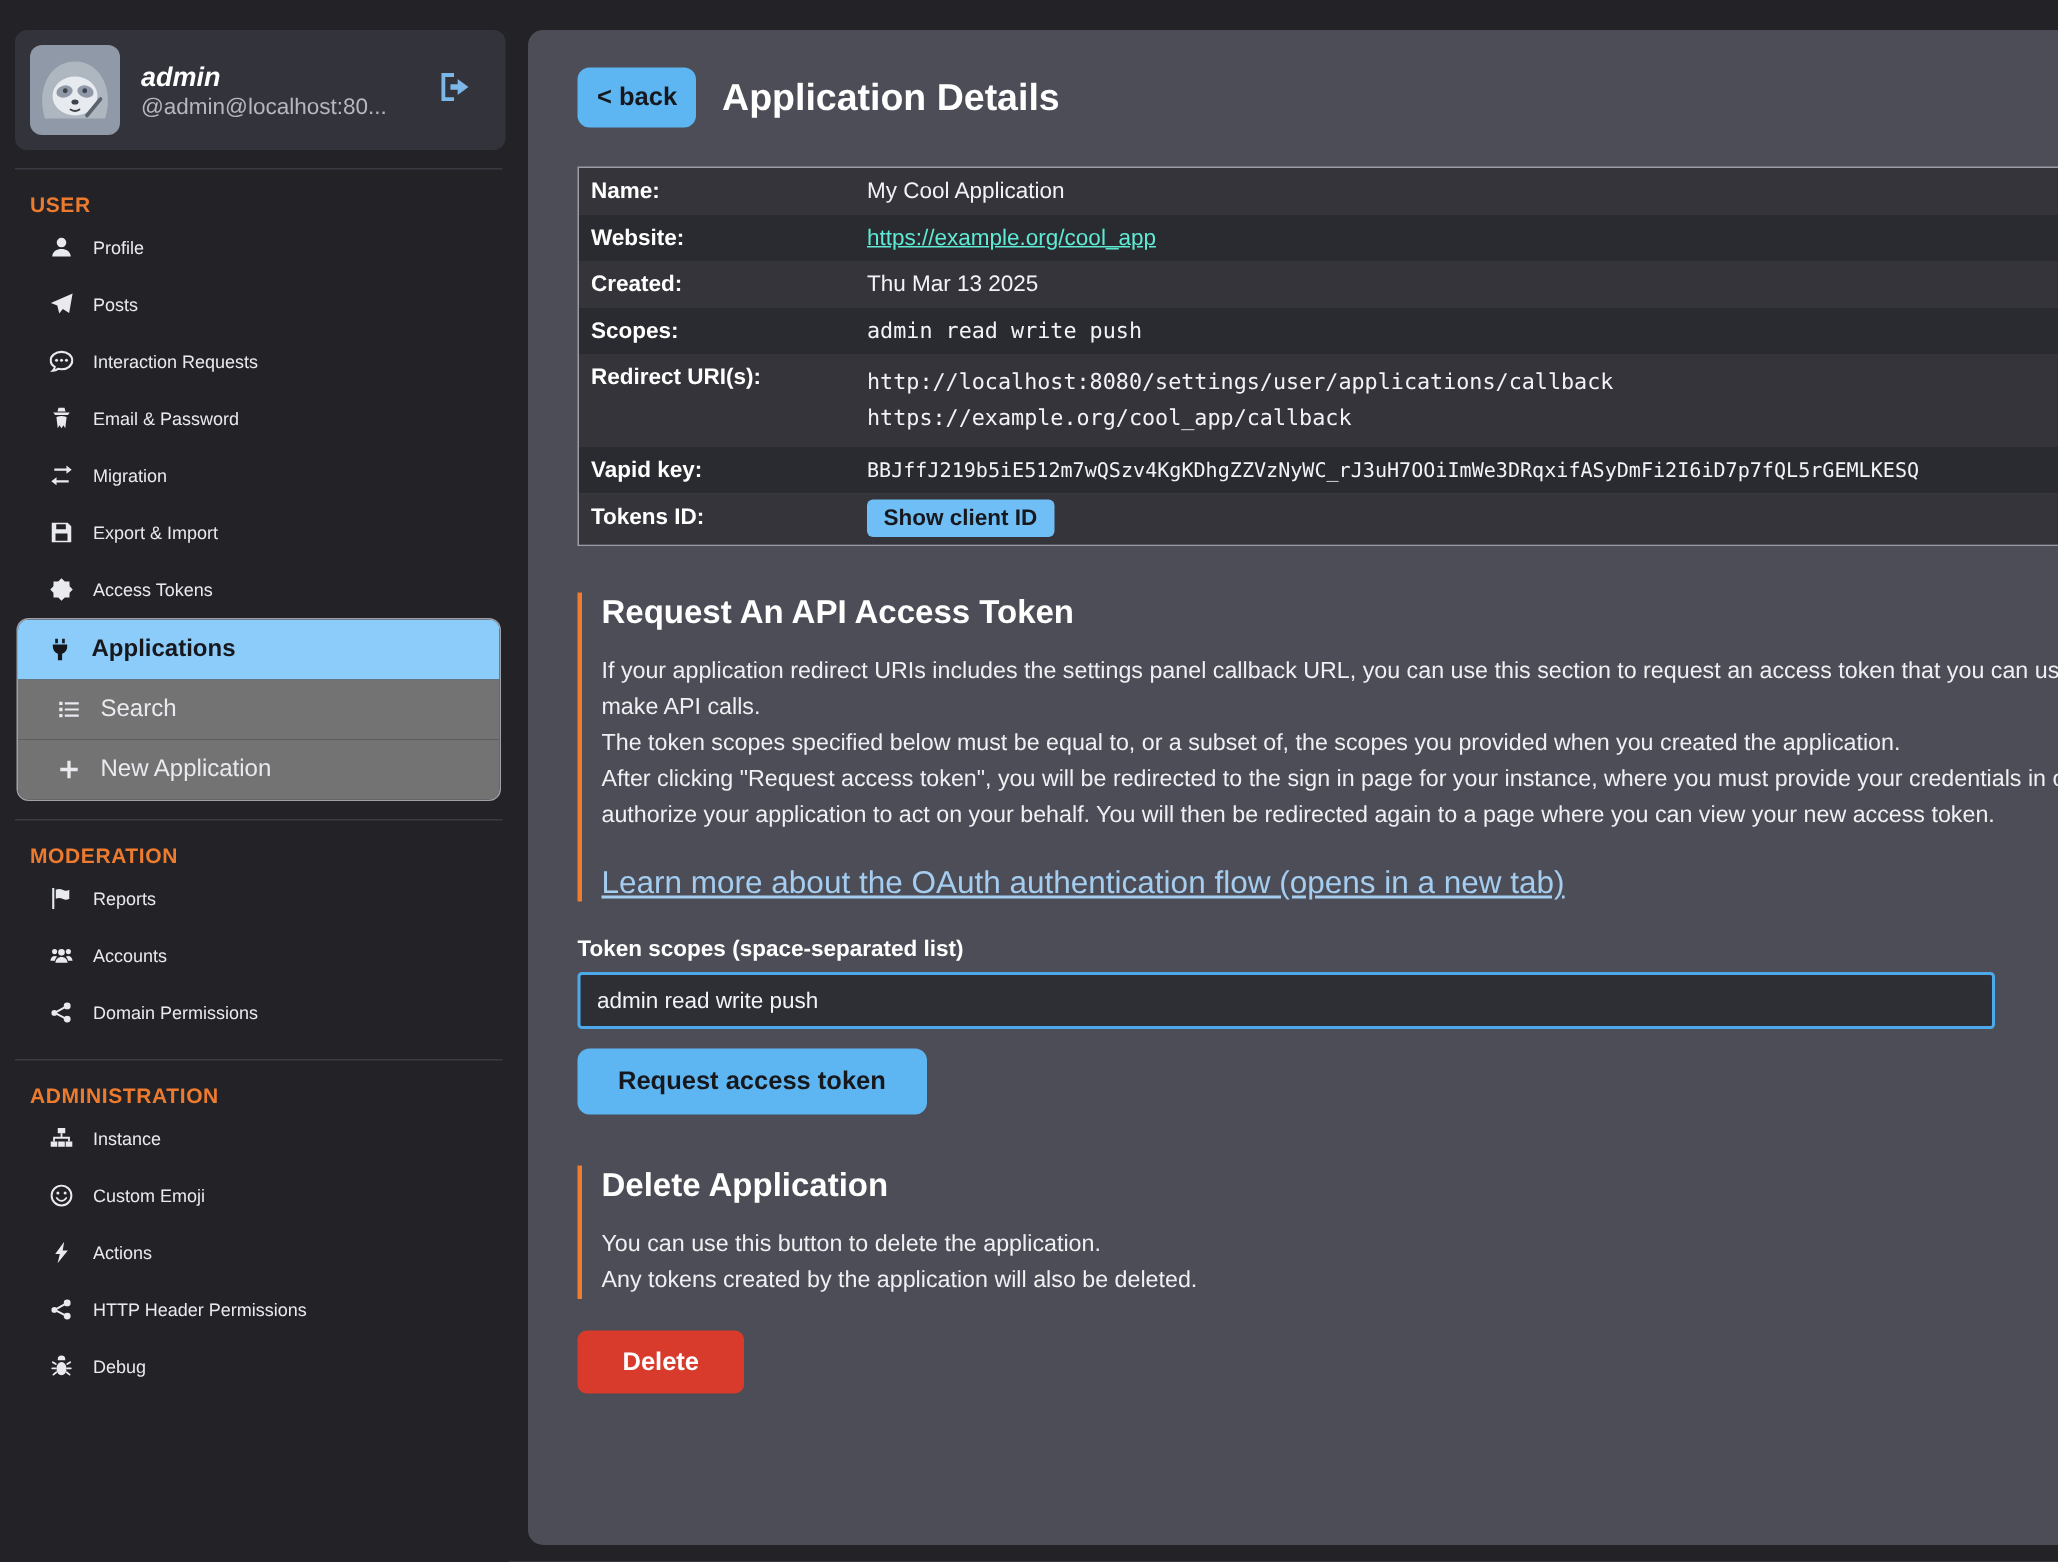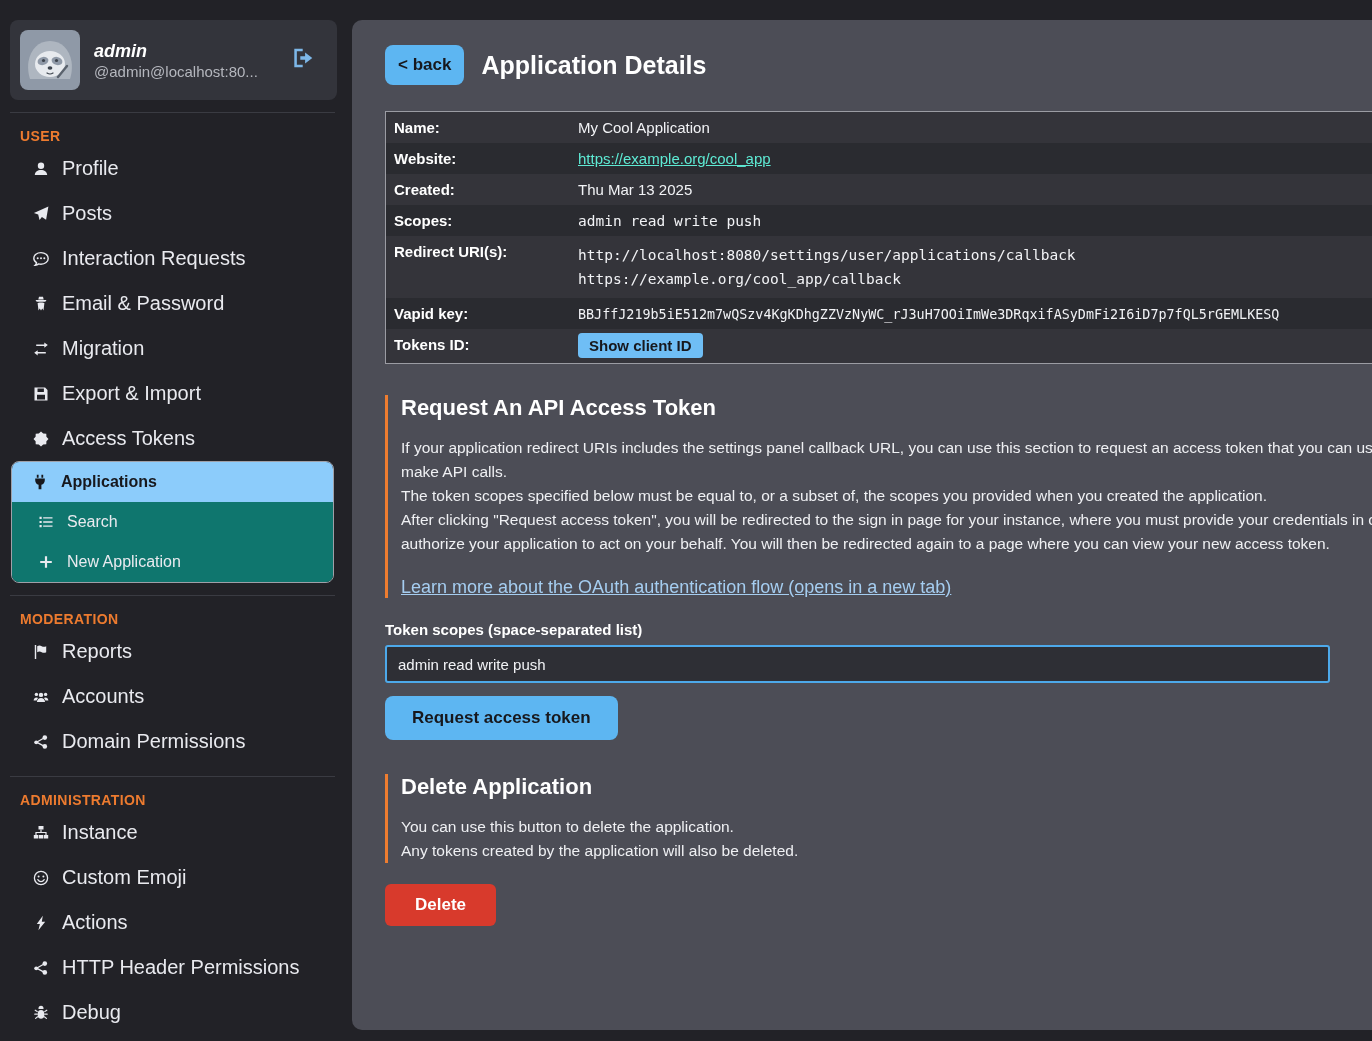--- a/index.html
+++ b/index.html
@@ -25,33 +25,33 @@
   .user-handle { font-size:15px; color:#b5b7be; white-space:nowrap; overflow:hidden; max-width:178px; }
   .logout { margin-left:auto; color:#7db7e8; cursor:pointer; }
   .logout svg { width:24px; height:24px; fill:currentColor; }
   .divider { height:1px; background:#3a3b42; margin:12px 10px 0 10px; }
   .sec-label {
     color:#ed7b2f; font-weight:bold; font-size:14px; letter-spacing:.4px;
     margin:15px 0 2px 20px;
   }
   .side-item {
     display:flex; align-items:center; gap:13px;
-    padding:11px 8px 11px 33px; font-size:20px; color:#e9eaef; cursor:pointer;
+    padding:11px 8px 11px 33px; font-size:12px; color:#e9eaef; cursor:pointer;
   }
   .icon { display:inline-flex; flex:0 0 auto; }
   .icon svg { width:16px; height:16px; fill:currentColor; display:block; }
   .app-block {
     margin:0 11px; border:1px solid #9fa0a8; border-radius:8px; overflow:hidden;
   }
   .app-header {
     background:#8cccfb; color:#17181d; font-weight:bold;
     display:flex; align-items:center; gap:13px; padding:11px 8px 11px 20px; font-size:16px; cursor:pointer;
   }
   .sub-item {
-    background:#0f766e; display:flex; align-items:center; gap:13px;
+    background:#737373; display:flex; align-items:center; gap:13px;
     padding:11px 8px 11px 26px; font-size:16px; color:#e9eaef; cursor:pointer;
   }
 
   
   .main {
     position:absolute; left:352px; top:20px; width:1119px; height:1010px;
     background:#4c4d56; border-radius:10px; padding:25px 32px 0 33px; overflow:hidden;
   }
   .head-row { display:flex; align-items:center; gap:17px; }
   .back-btn {
@@ -72,21 +72,21 @@
   .tvalue a { color:#5eead4;margin-top:39px; }
   .small-btn {
     background:#6fbef5; color:#17181d; border:none; border-radius:4px;
     font-family:inherit; font-weight:bold; font-size:15px; padding:4px 11px; cursor:pointer;
   }
   .trow.btn-row .tvalue { padding:4px 8px 5px 8px; }
 
   .section { margin-top:31px; border-left:3px solid #ee7d30; padding-left:13px; }
   .section h2 { margin:0 0 15px 0; font-size:22px; color:#ffffff; }
   .section p { margin:0; font-size:15.5px; line-height:24px; color:#eff0f3; }
-  .oauth-link { display:inline-block; margin-top:21px; color:#a5cdf0; font-size:18px; }
+  .oauth-link { display:inline-block; margin-top:21px; color:#a5cdf0; font-size:21px; }
 
   .field-label { margin-top:23px; font-weight:bold; font-size:15px; color:#ffffff; }
   .scopes-input {
     margin-top:7px; width:945px; height:38px; background:#2e2f35;
     border:2px solid #4da9ea; border-radius:3px; color:#f2f3f6;
     font-family:inherit; font-size:15px; padding:0 11px; outline:none;
   }
   .request-btn {
     display:block; margin-top:13px; background:#5db6f2; color:#17181d; border:none;
     border-radius:8px; font-family:inherit; font-weight:bold; font-size:17px;

